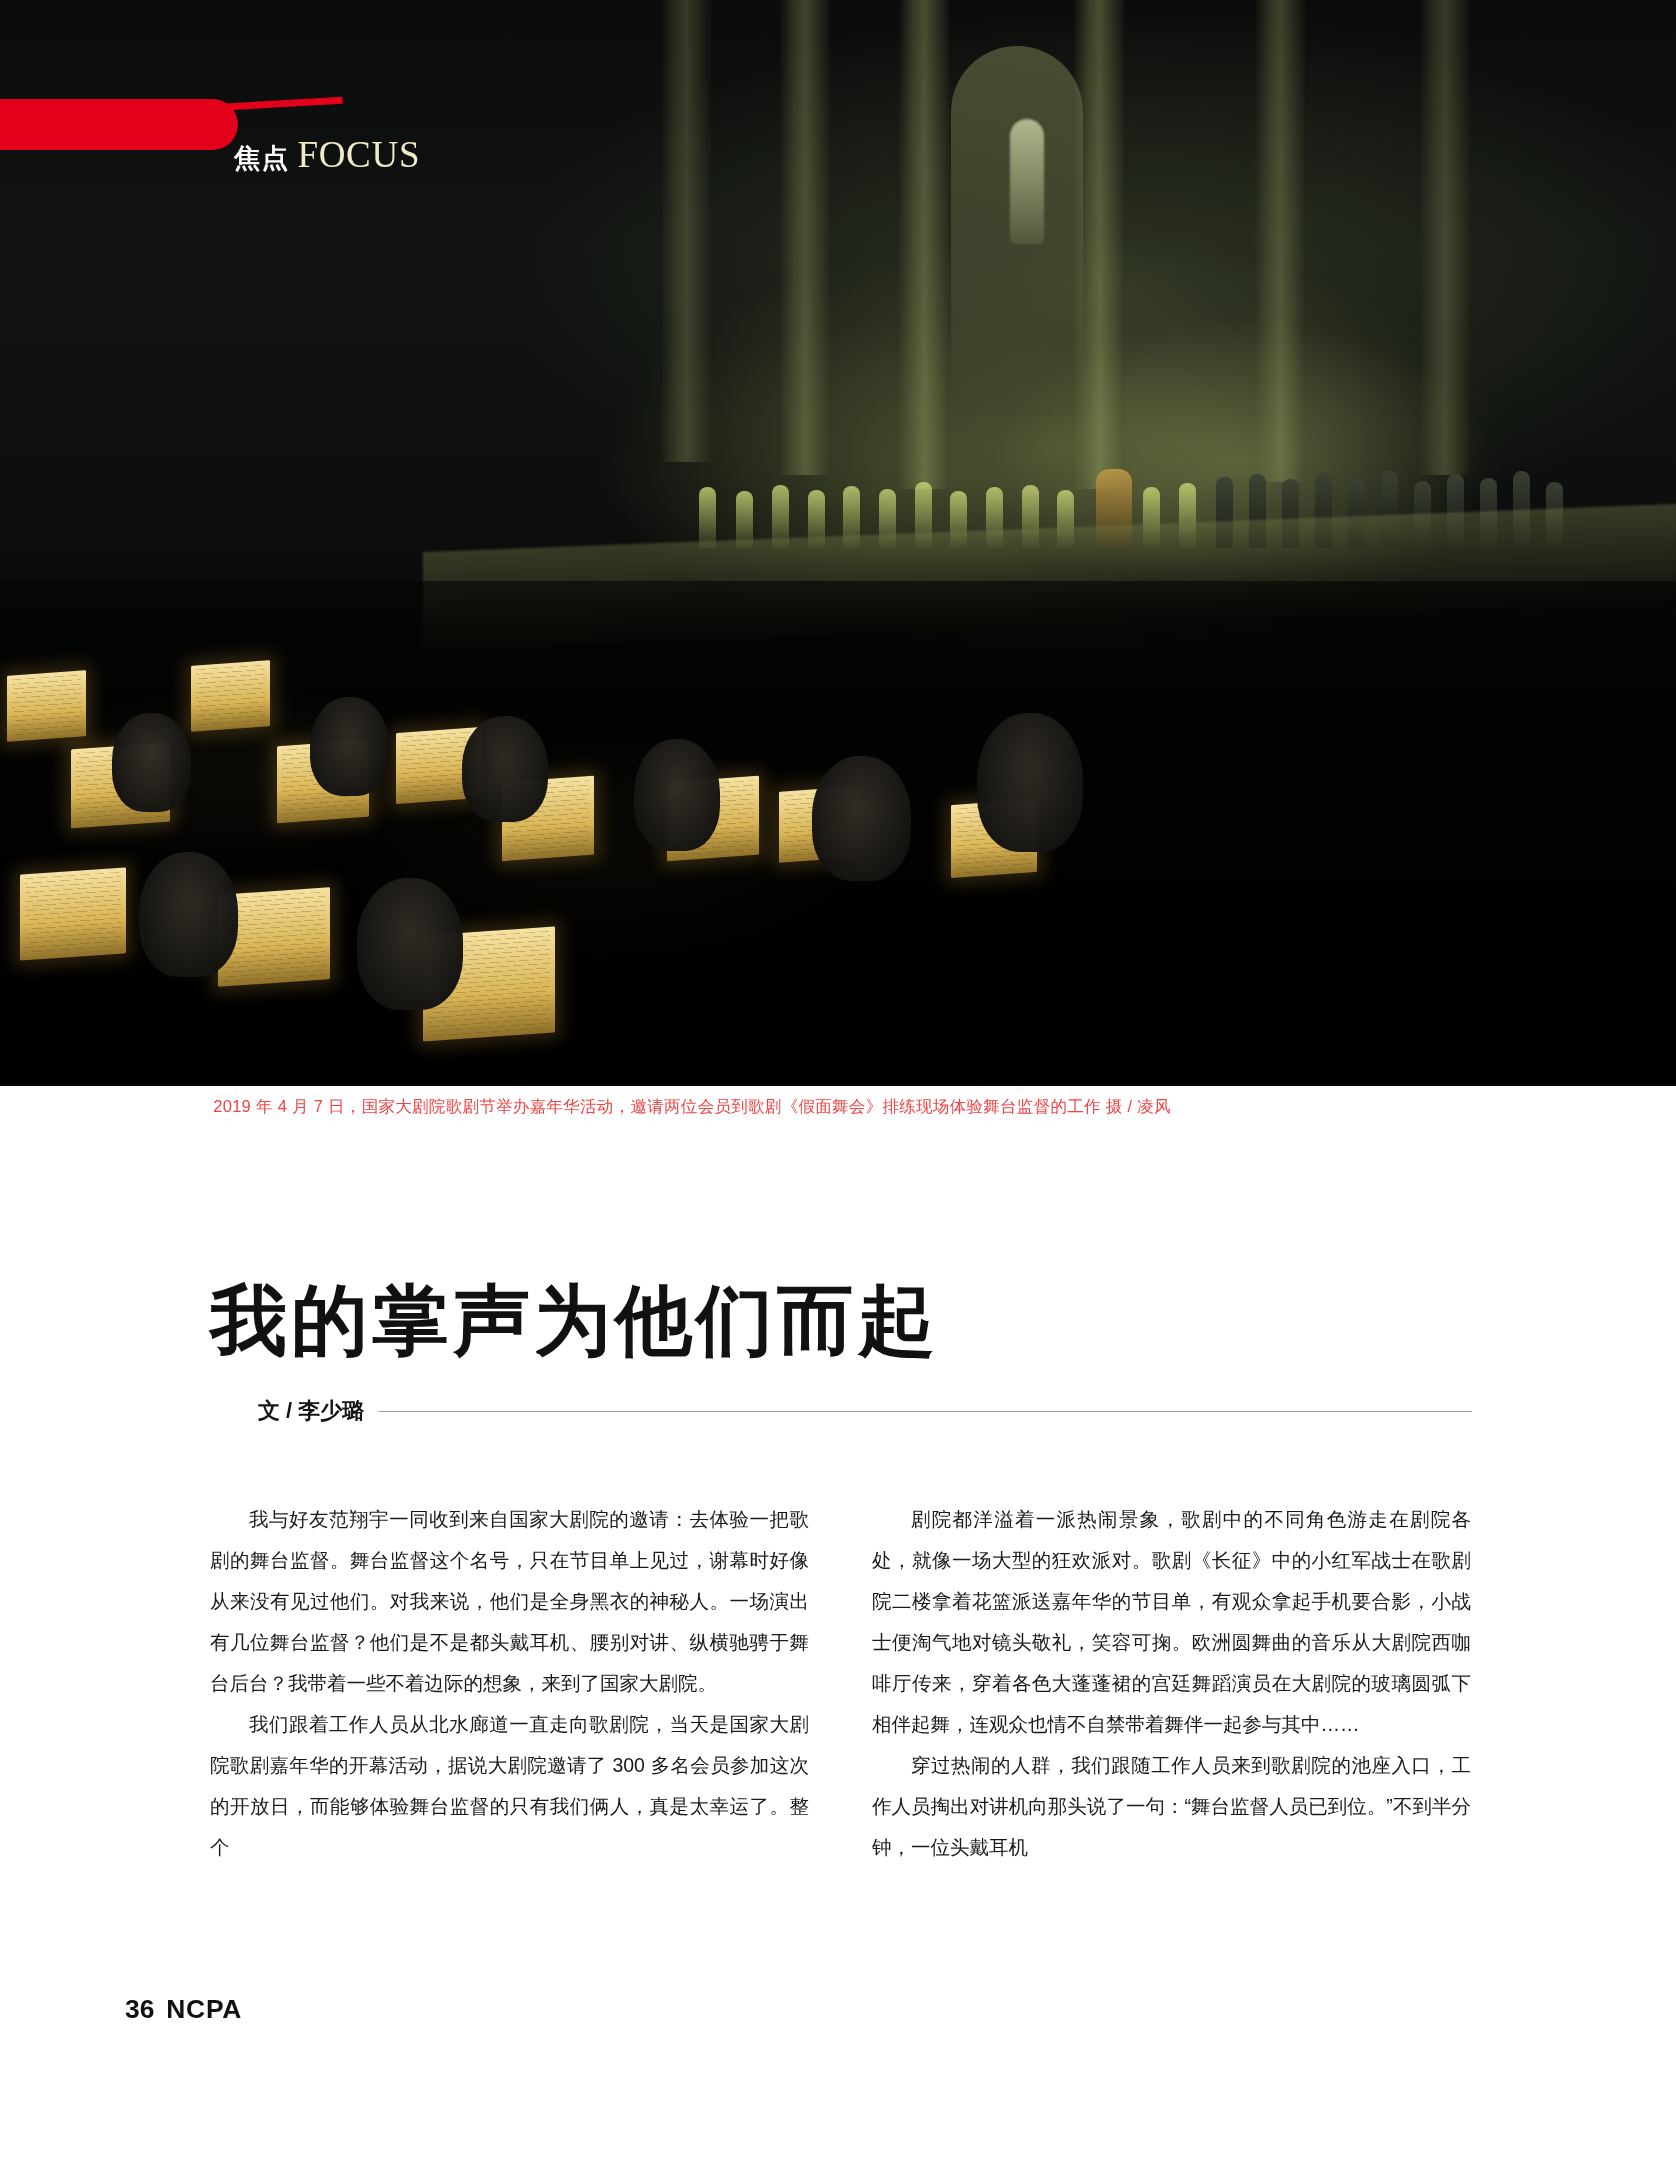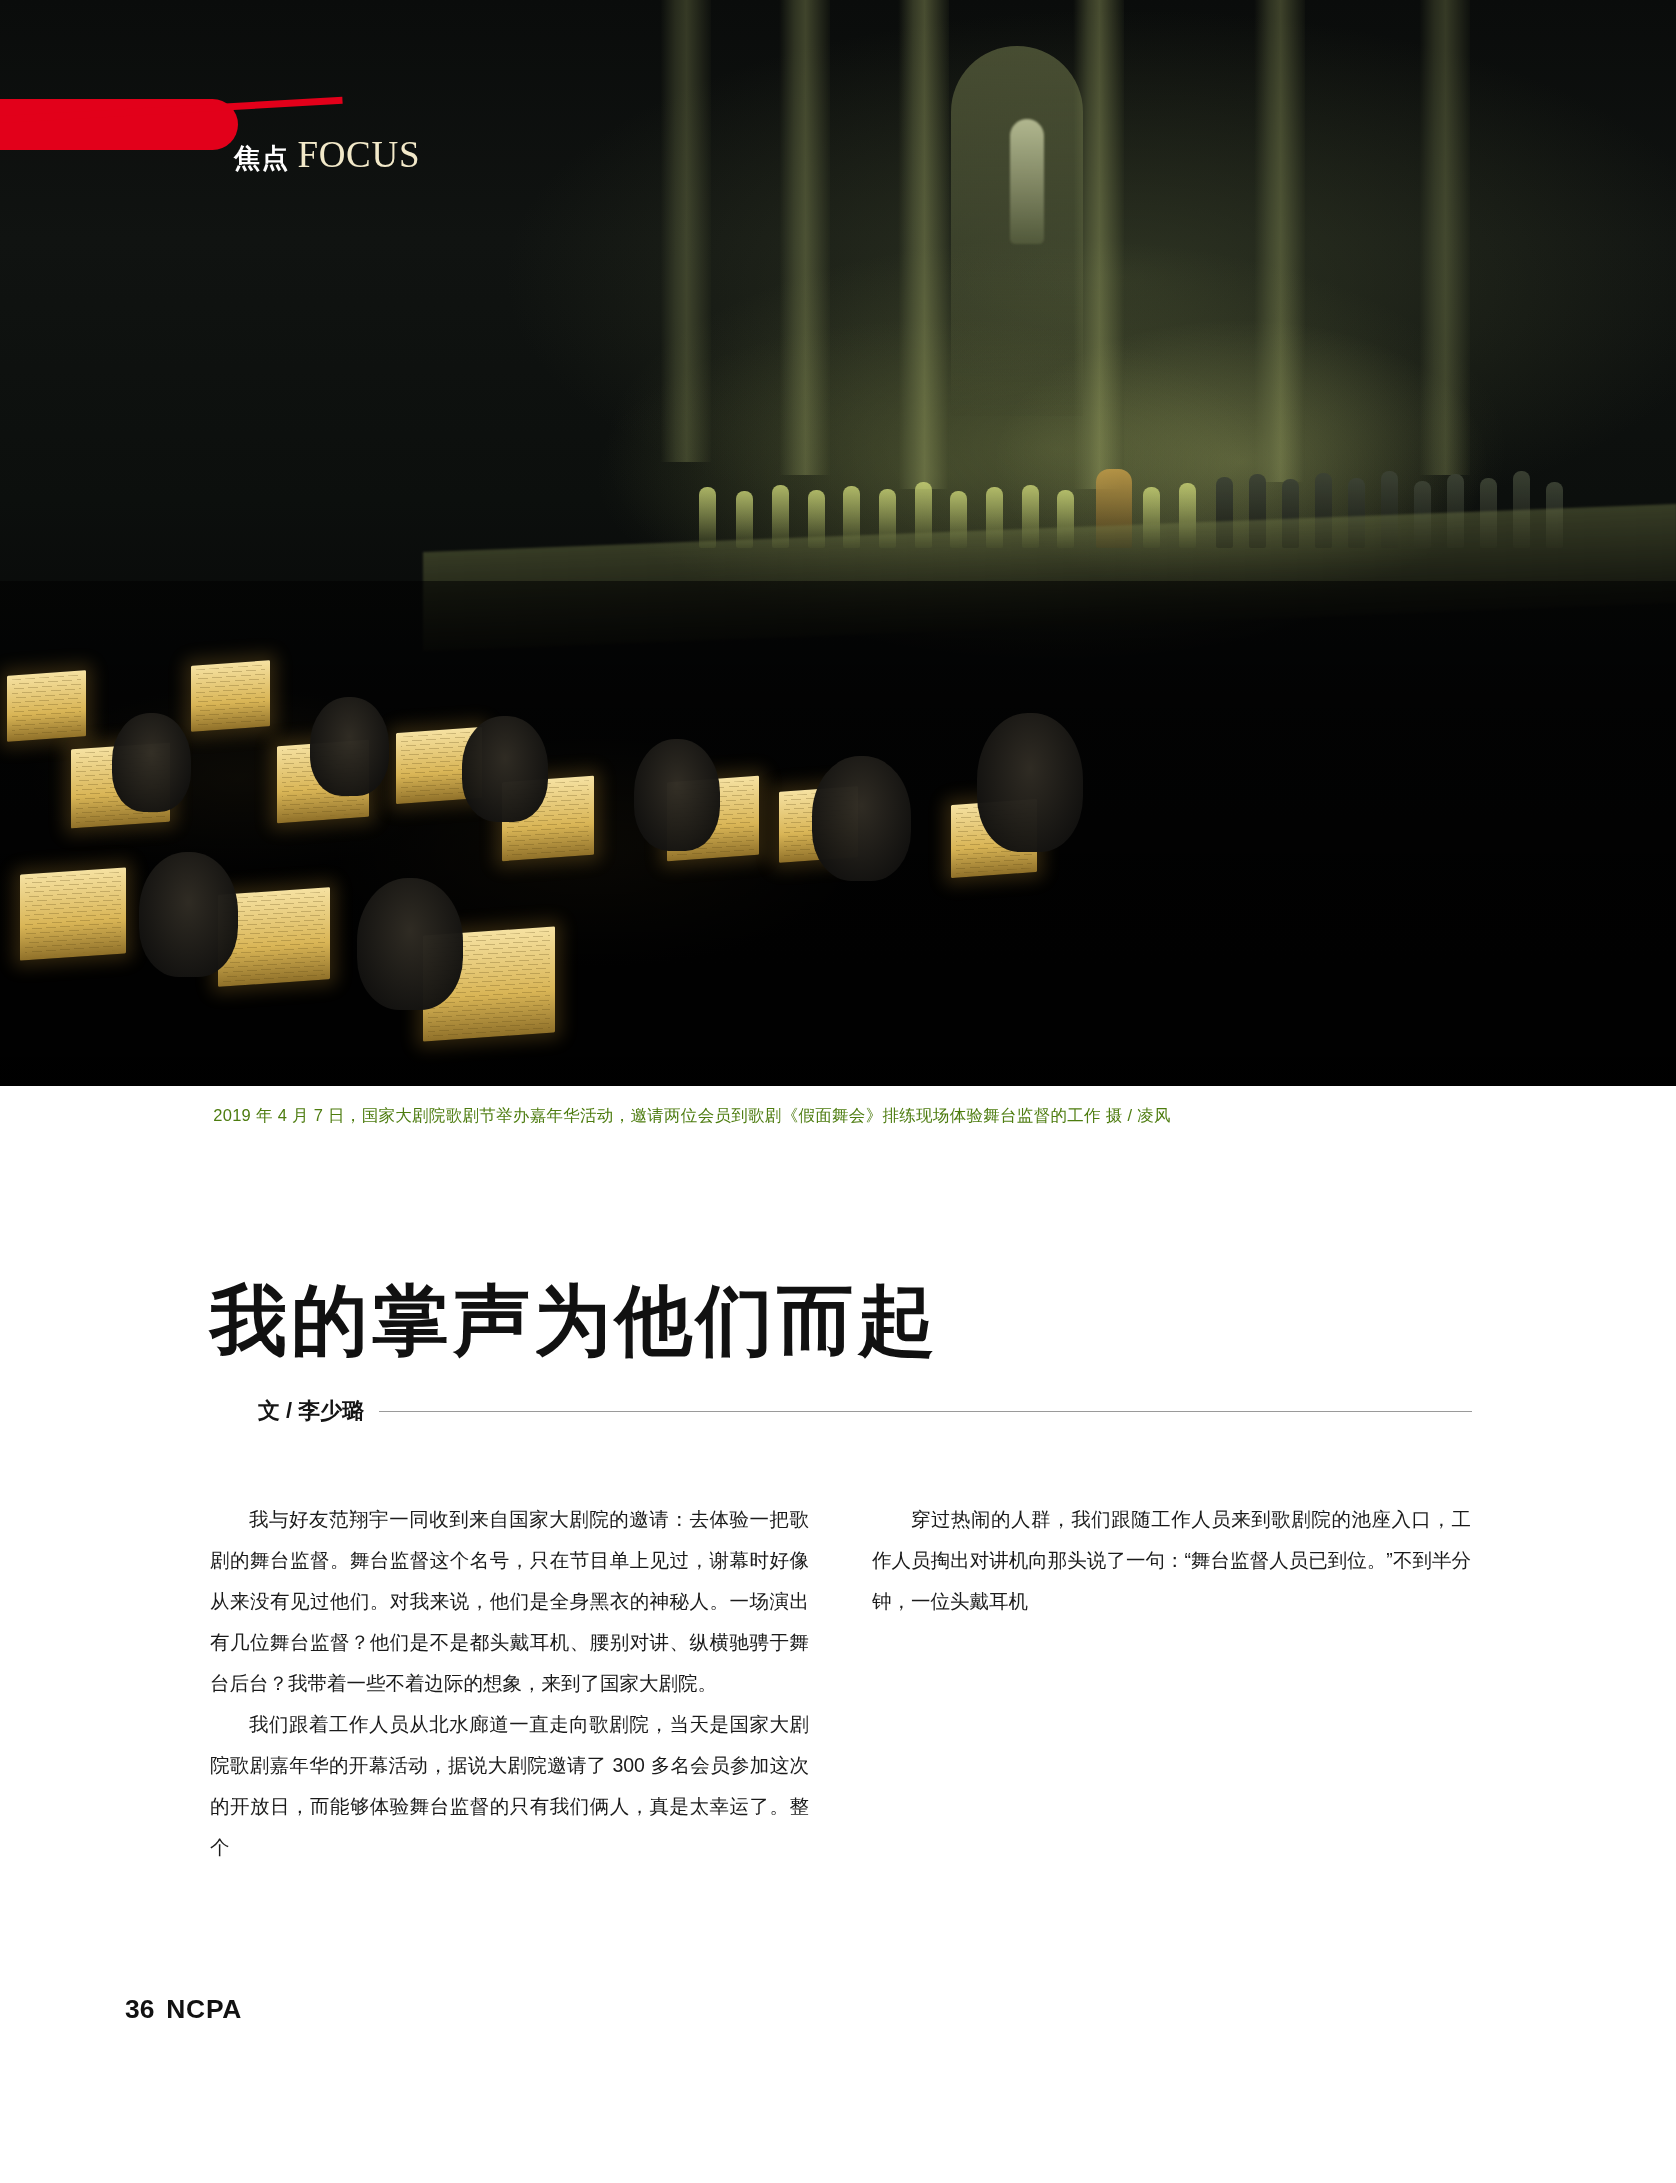--- a/index.html
+++ b/index.html
@@ -155,24 +155,23 @@
     font-size: 37px;
     letter-spacing: 0.7px;
   }
 
   
   .caption {
     position: absolute;
     left: 0; top: 1096px;
     width: 1384px;
     text-align: center;
-    color: #4d7c0f;
+    color: #ef4444;
     font-size: 16.5px;
     letter-spacing: 0.3px;
-    margin-top: 9px;
   }
 
   
   .headline {
     position: absolute;
     left: 210px; top: 1218px;
     font-family: Liberation Mono, monospace;
     font-size: 77px;
     color: #111111;
     letter-spacing: 4px;
@@ -324,20 +323,21 @@
   <span class="byline">文 / 李少璐</span>
   <span class="byline-rule"></span>
 </div>
 
 <div class="columns">
   <div class="col-text">
     <p>我与好友范翔宇一同收到来自国家大剧院的邀请：去体验一把歌剧的舞台监督。舞台监督这个名号，只在节目单上见过，谢幕时好像从来没有见过他们。对我来说，他们是全身黑衣的神秘人。一场演出有几位舞台监督？他们是不是都头戴耳机、腰别对讲、纵横驰骋于舞台后台？我带着一些不着边际的想象，来到了国家大剧院。</p>
     <p>我们跟着工作人员从北水廊道一直走向歌剧院，当天是国家大剧院歌剧嘉年华的开幕活动，据说大剧院邀请了 300 多名会员参加这次的开放日，而能够体验舞台监督的只有我们俩人，真是太幸运了。整个</p>
   </div>
   <div class="col-text">
+    <p>剧院都洋溢着一派热闹景象，歌剧中的不同角色游走在剧院各处，就像一场大型的狂欢派对。歌剧《长征》中的小红军战士在歌剧院二楼拿着花篮派送嘉年华的节目单，有观众拿起手机要合影，小战士便淘气地对镜头敬礼，笑容可掬。欧洲圆舞曲的音乐从大剧院西咖啡厅传来，穿着各色大蓬蓬裙的宫廷舞蹈演员在大剧院的玻璃圆弧下相伴起舞，连观众也情不自禁带着舞伴一起参与其中……</p>
     <p>穿过热闹的人群，我们跟随工作人员来到歌剧院的池座入口，工作人员掏出对讲机向那头说了一句：“舞台监督人员已到位。”不到半分钟，一位头戴耳机</p>
   </div>
 </div>
 
 <div class="footer">
   <span class="folio">36</span>
   <span class="pub">NCPA</span>
 </div>
 
 

